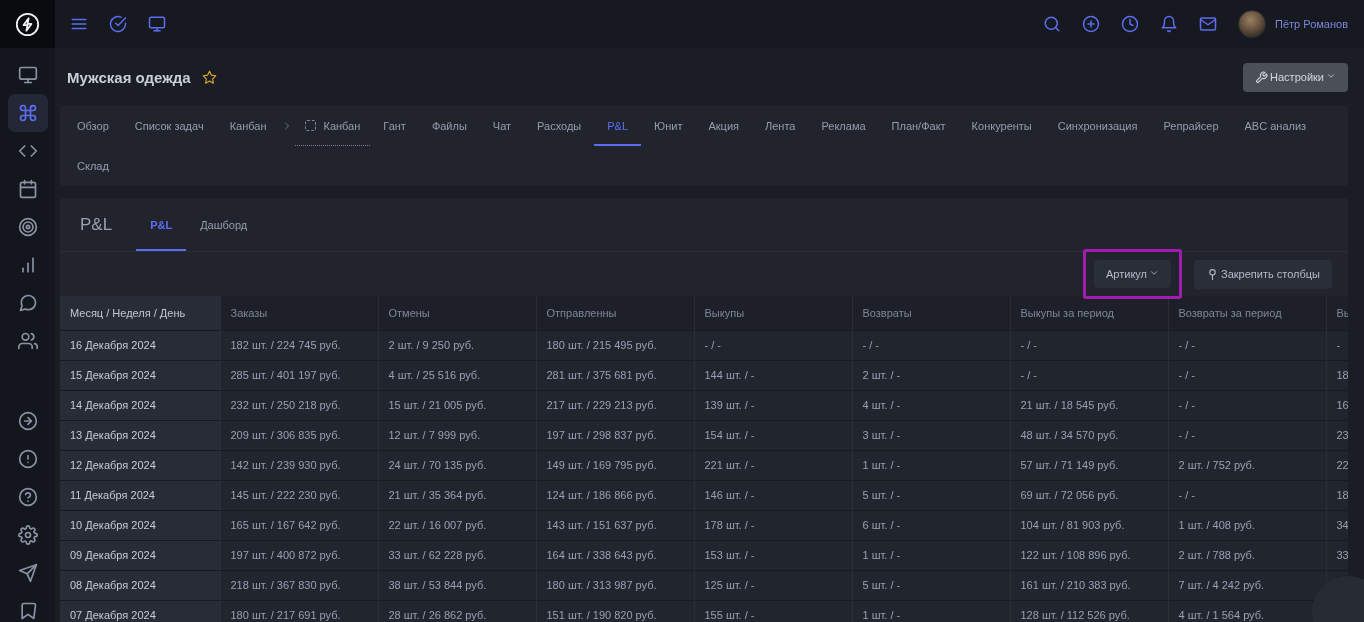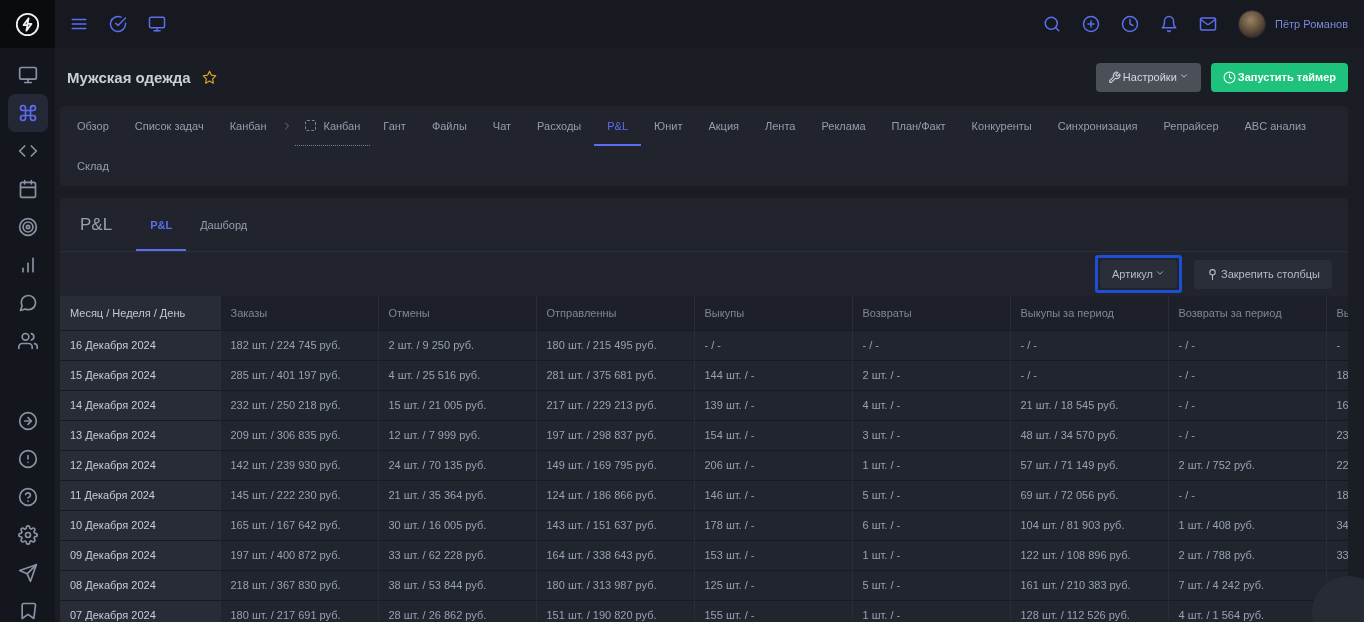--- a/index.html
+++ b/index.html
@@ -56,21 +56,21 @@
 
   
   .pnl-panel { margin-top:12px; background:#21242d; border-radius:4px 4px 0 0; height:424px; overflow:hidden; }
   .pnl-header { height:54px; display:flex; align-items:stretch; padding:0 20px; border-bottom:1px solid #2a2f3a; }
   .pnl-title { font-size:17px; color:#99a1b1; display:flex; align-items:center; margin-right:24px; }
   .subtab { font-size:11px; color:#959daf; padding:0 14px; display:flex; align-items:center; cursor:pointer; }
   .subtab.active { color:#5b6df0; font-weight:bold; box-shadow: inset 0 -2px 0 #5b6df0; }
 
   .controls-row { height:44px; display:flex; align-items:center; justify-content:flex-end; gap:12px; padding:0 16px; }
   .ctl-btn { background:#2a2e38; color:#b4bcca; }
-  .artikul-wrap { border:3px solid #1d4ed8; border-radius:3px; padding:2px; display:flex; }
+  .artikul-wrap { border:3px solid #a21caf; border-radius:3px; padding:8px; display:flex; }
 
   
   .table-wrap { height:326px; overflow:hidden; }
   table { border-collapse:collapse; table-layout:fixed; width:1436px; font-size:11px; }
   th, td { text-align:left; padding:0 10px; white-space:nowrap; overflow:hidden; border-right:1px solid rgba(255,255,255,0.045); }
   th { height:34px; background:#1d2029; color:#7e8798; font-weight:400; }
   th.first { background:#282c36; color:#c3c9d4; }
   td { height:30px; background:#21252e; color:#98a1b3; border-top:1px solid #171a22; }
   td.first { background:#282c36; color:#c6ccd8; }
 
@@ -287,29 +287,20 @@
             <svg viewBox="0 0 24 24">
               <path d="M14.7 6.3a1 1 0 0 0 0 1.4l1.6 1.6a1 1 0 0 0 1.4 0l3.77-3.77a6 6 0 0 1-7.94 7.94l-6.91 6.91a2.12 2.12 0 0 1-3-3l6.91-6.91a6 6 0 0 1 7.94-7.94l-3.76 3.76z"></path>
             </svg>
           </span>
         <span>Настройки</span>
         <span class="caret icon" data-icon="chevron-down">
             <svg viewBox="0 0 24 24">
               <polyline points="6 9 12 15 18 9"></polyline>
             </svg>
           </span>
-      </button>
-      <button class="btn btn-timer">
-        <span class="btn-ico icon" data-icon="clock">
-            <svg viewBox="0 0 24 24">
-              <circle cx="12" cy="12" r="10"></circle>
-              <polyline points="12 6 12 12 16 14"></polyline>
-            </svg>
-          </span>
-        <span>Запустить таймер</span>
       </button>
     </div>
   </div>
 
   <div class="tabs-panel">
     <div class="tabs-row" id="tabs-row1">
         <div class="tab">Обзор</div>
         <div class="tab">Список задач</div>
         <div class="tab">Канбан</div>
         <span class="crumb-sep">
@@ -441,41 +432,41 @@
               <td>3 шт. / -</td>
               <td>48 шт. / 34 570 руб.</td>
               <td>- / -</td>
               <td>23</td>
             </tr>
             <tr>
               <td class="first">12 Декабря 2024</td>
               <td>142 шт. / 239 930 руб.</td>
               <td>24 шт. / 70 135 руб.</td>
               <td>149 шт. / 169 795 руб.</td>
-              <td>206 шт. / -</td>
+              <td>221 шт. / -</td>
               <td>1 шт. / -</td>
               <td>57 шт. / 71 149 руб.</td>
               <td>2 шт. / 752 руб.</td>
               <td>22</td>
             </tr>
             <tr>
               <td class="first">11 Декабря 2024</td>
               <td>145 шт. / 222 230 руб.</td>
               <td>21 шт. / 35 364 руб.</td>
               <td>124 шт. / 186 866 руб.</td>
               <td>146 шт. / -</td>
               <td>5 шт. / -</td>
               <td>69 шт. / 72 056 руб.</td>
               <td>- / -</td>
               <td>18</td>
             </tr>
             <tr>
               <td class="first">10 Декабря 2024</td>
               <td>165 шт. / 167 642 руб.</td>
-              <td>30 шт. / 16 005 руб.</td>
+              <td>22 шт. / 16 007 руб.</td>
               <td>143 шт. / 151 637 руб.</td>
               <td>178 шт. / -</td>
               <td>6 шт. / -</td>
               <td>104 шт. / 81 903 руб.</td>
               <td>1 шт. / 408 руб.</td>
               <td>34</td>
             </tr>
             <tr>
               <td class="first">09 Декабря 2024</td>
               <td>197 шт. / 400 872 руб.</td>

